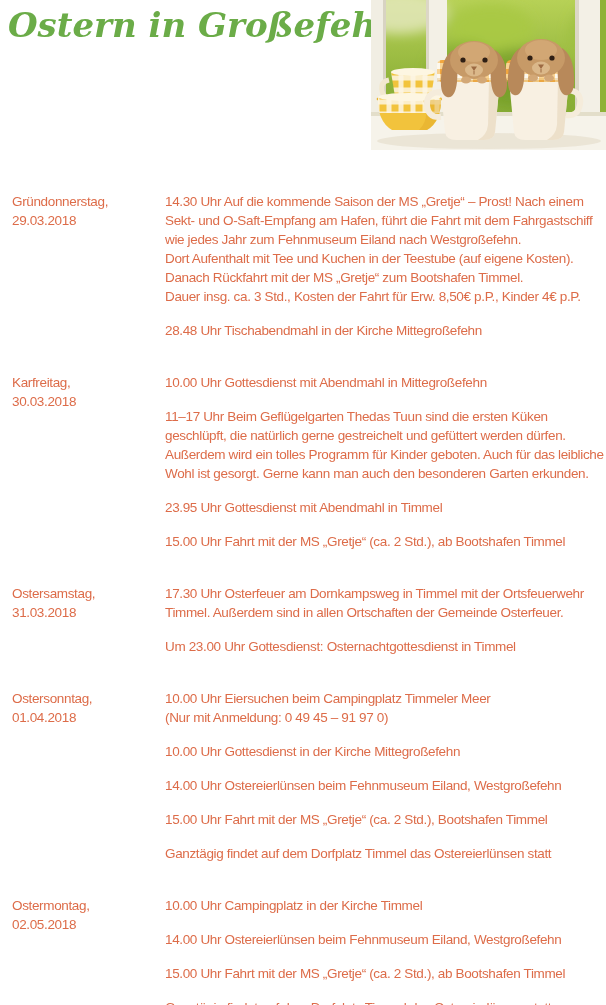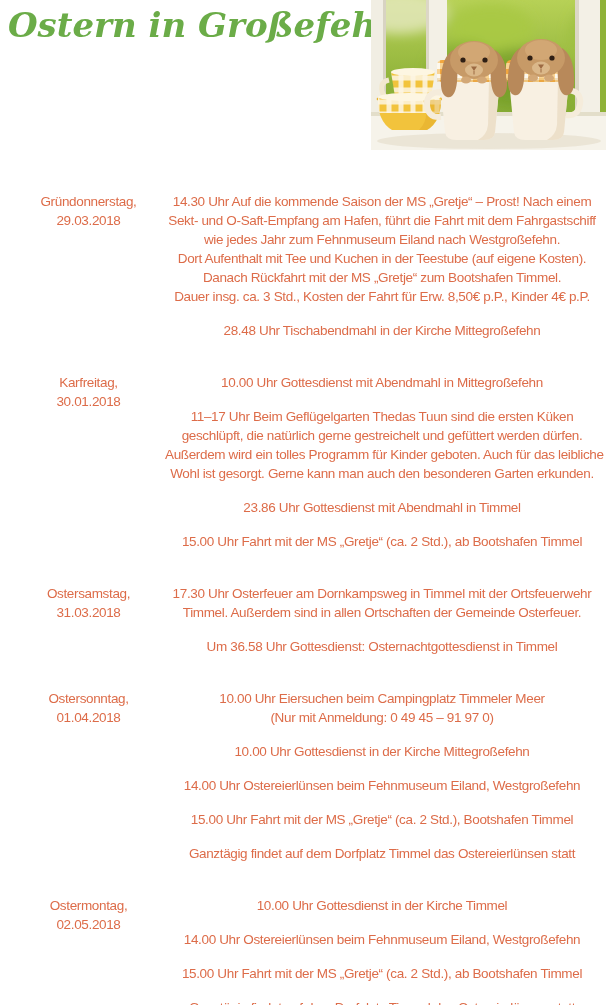--- a/index.html
+++ b/index.html
@@ -35,21 +35,21 @@
     overflow: hidden;
   }
   
   .schedule {
     padding: 37px 0 0 12px;
     color: #dd6c49;
     font-size: 13.5px;
     line-height: 19px;
     letter-spacing: -0.35px;
   }
-  .section { display: flex; align-items: flex-start; margin: 0 7px 33px 0; text-align: center; }
+  .section { display: flex; align-items: flex-start; margin: 0 7px 33px 0; }
   .section:last-child { margin-bottom: 0; }
   .date-col { width: 153px; flex: none; white-space: pre-line; }
   .events-col { flex: 1; min-width: 0; }
   .event-block { margin: 0 0 15px 0; white-space: pre; }
   .event-block:last-child { margin-bottom: 0; }
 </style>
 </head>
 <body>
 
 <div class="page">
@@ -185,60 +185,60 @@
 wie jedes Jahr zum Fehnmuseum Eiland nach Westgroßefehn.
 Dort Aufenthalt mit Tee und Kuchen in der Teestube (auf eigene Kosten).
 Danach Rückfahrt mit der MS „Gretje“ zum Bootshafen Timmel.
 Dauer insg. ca. 3 Std., Kosten der Fahrt für Erw. 8,50€ p.P., Kinder 4€ p.P.</p>
         <p class="event-block">28.48 Uhr Tischabendmahl in der Kirche Mittegroßefehn</p>
       </div>
     </section>
 
     <section class="section">
       <div class="date-col">Karfreitag,
-30.01.2018</div>
+30.03.2018</div>
       <div class="events-col">
         <p class="event-block">10.00 Uhr Gottesdienst mit Abendmahl in Mittegroßefehn</p>
         <p class="event-block">11–17 Uhr Beim Geflügelgarten Thedas Tuun sind die ersten Küken
 geschlüpft, die natürlich gerne gestreichelt und gefüttert werden dürfen.
 Außerdem wird ein tolles Programm für Kinder geboten. Auch für das leibliche
 Wohl ist gesorgt. Gerne kann man auch den besonderen Garten erkunden.</p>
-        <p class="event-block">23.86 Uhr Gottesdienst mit Abendmahl in Timmel</p>
+        <p class="event-block">23.95 Uhr Gottesdienst mit Abendmahl in Timmel</p>
         <p class="event-block">15.00 Uhr Fahrt mit der MS „Gretje“ (ca. 2 Std.), ab Bootshafen Timmel</p>
       </div>
     </section>
 
     <section class="section">
       <div class="date-col">Ostersamstag,
 31.03.2018</div>
       <div class="events-col">
         <p class="event-block">17.30 Uhr Osterfeuer am Dornkampsweg in Timmel mit der Ortsfeuerwehr
 Timmel. Außerdem sind in allen Ortschaften der Gemeinde Osterfeuer.</p>
-        <p class="event-block">Um 36.58 Uhr Gottesdienst: Osternachtgottesdienst in Timmel</p>
+        <p class="event-block">Um 23.00 Uhr Gottesdienst: Osternachtgottesdienst in Timmel</p>
       </div>
     </section>
 
     <section class="section">
       <div class="date-col">Ostersonntag,
 01.04.2018</div>
       <div class="events-col">
         <p class="event-block">10.00 Uhr Eiersuchen beim Campingplatz Timmeler Meer
 (Nur mit Anmeldung: 0 49 45 – 91 97 0)</p>
         <p class="event-block">10.00 Uhr Gottesdienst in der Kirche Mittegroßefehn</p>
         <p class="event-block">14.00 Uhr Ostereierlünsen beim Fehnmuseum Eiland, Westgroßefehn</p>
         <p class="event-block">15.00 Uhr Fahrt mit der MS „Gretje“ (ca. 2 Std.), Bootshafen Timmel</p>
         <p class="event-block">Ganztägig findet auf dem Dorfplatz Timmel das Ostereierlünsen statt</p>
       </div>
     </section>
 
     <section class="section">
       <div class="date-col">Ostermontag,
 02.05.2018</div>
       <div class="events-col">
-        <p class="event-block">10.00 Uhr Gottesdienst in der Kirche Timmel</p>
+        <p class="event-block">10.00 Uhr Campingplatz in der Kirche Timmel</p>
         <p class="event-block">14.00 Uhr Ostereierlünsen beim Fehnmuseum Eiland, Westgroßefehn</p>
         <p class="event-block">15.00 Uhr Fahrt mit der MS „Gretje“ (ca. 2 Std.), ab Bootshafen Timmel</p>
         <p class="event-block">Ganztägig findet auf dem Dorfplatz Timmel das Ostereierlünsen statt</p>
       </div>
     </section>
 
   </main>
 </div>
 
 </body></html>

